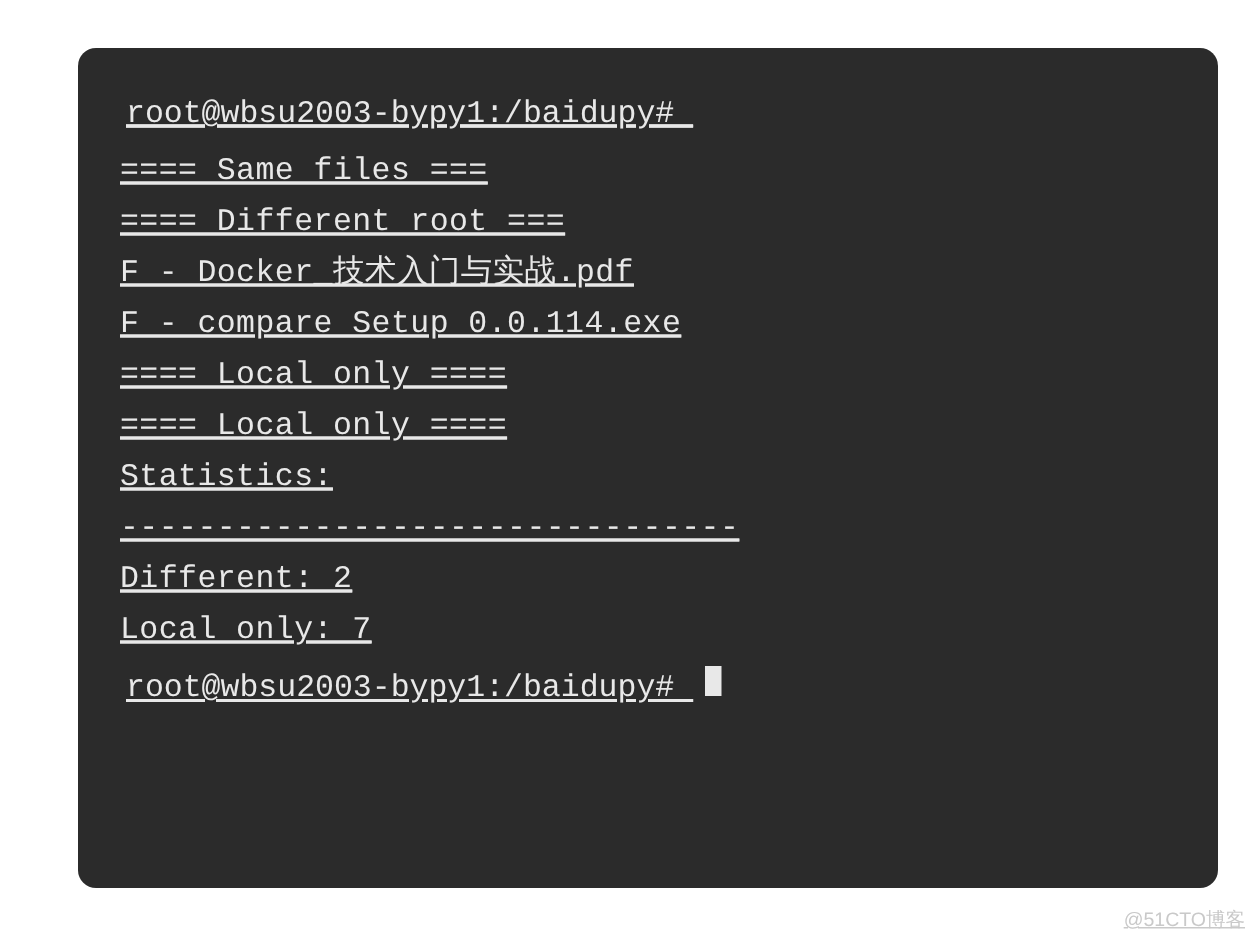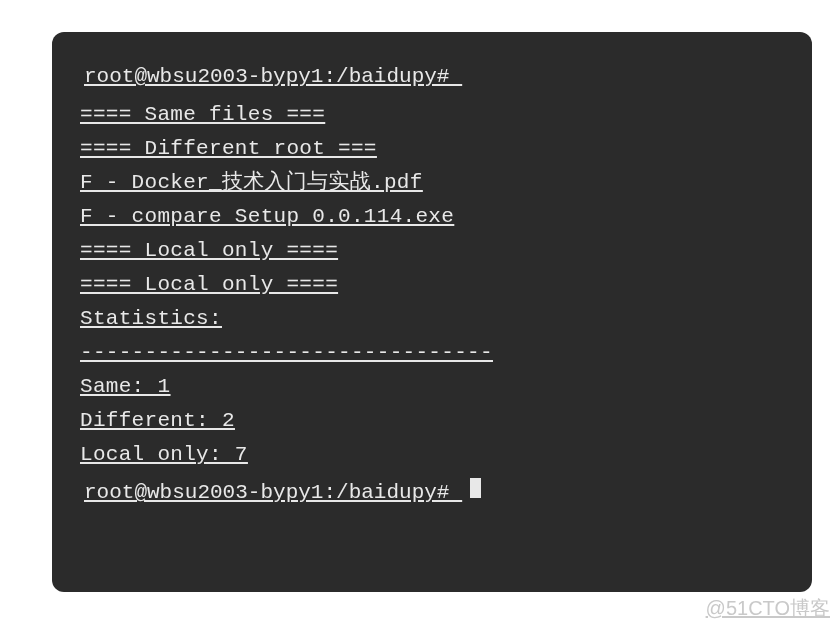--- a/index.html
+++ b/index.html
@@ -49,41 +49,40 @@
       height: 20px;
       background: #e8e8e8;
       vertical-align: text-bottom;
       margin-left: 4px;
     }
     .watermark {
       position: absolute;
       bottom: 8px;
       right: 14px;
       color: #c9c9c9;
-      font-size: 20px;
+      font-size: 13px;
       font-family: -apple-system, "Helvetica Neue", Arial, sans-serif;
     }
   </style>
 </head>
 <body>
 
 <div class="terminal-window">
   <div class="prompt-line">
     <span class="prompt">root@wbsu2003-bypy1:/baidupy# </span>
   </div>
   <div class="terminal-line">==== Same files ===</div>
   <div class="terminal-line">==== Different root ===</div>
   <div class="terminal-line">F - Docker_技术入门与实战.pdf</div>
   <div class="terminal-line">F - compare Setup 0.0.114.exe</div>
   <div class="terminal-line">==== Local only ====</div>
   <div class="terminal-line">==== Local only ====</div>
   <div class="terminal-line"></div>
   <div class="terminal-line">Statistics:</div>
   <div class="terminal-line">--------------------------------</div>
-  <div class="terminal-line">Same: 1</div>
   <div class="terminal-line">Different: 2</div>
   <div class="terminal-line">Local only: 7</div>
   <div class="prompt-line">
     <span class="prompt">root@wbsu2003-bypy1:/baidupy# </span>
     <span class="cursor"></span>
   </div>
 </div>
 
 <div class="watermark">@51CTO博客</div>
 

